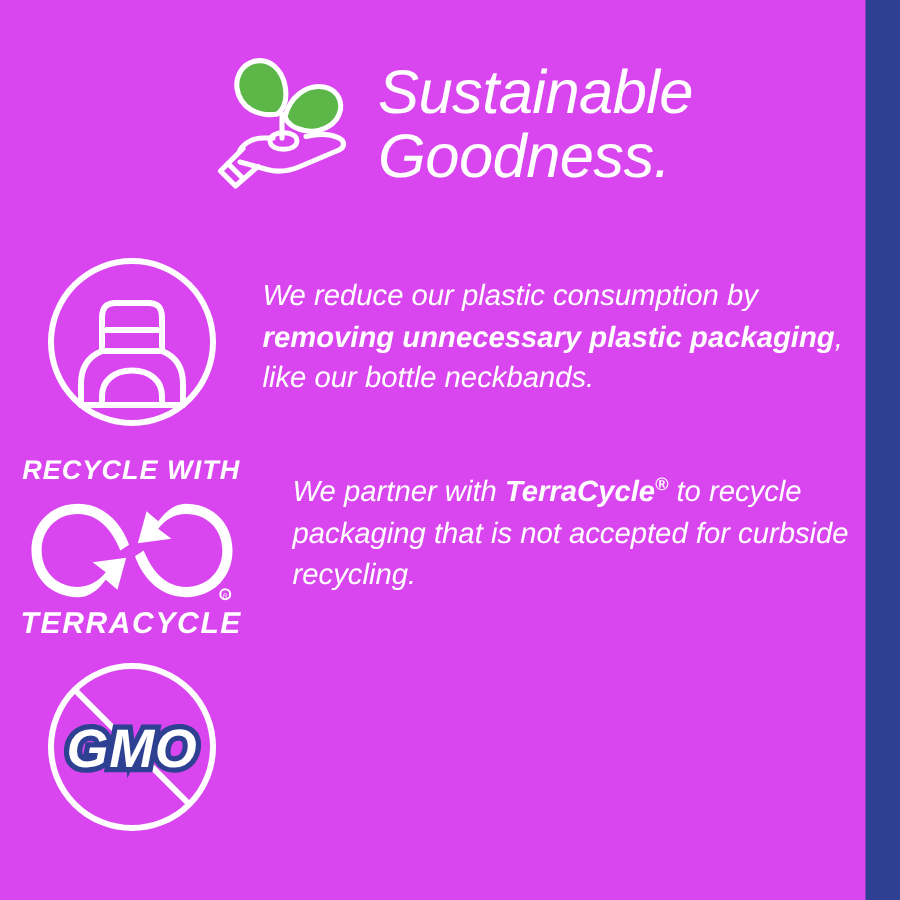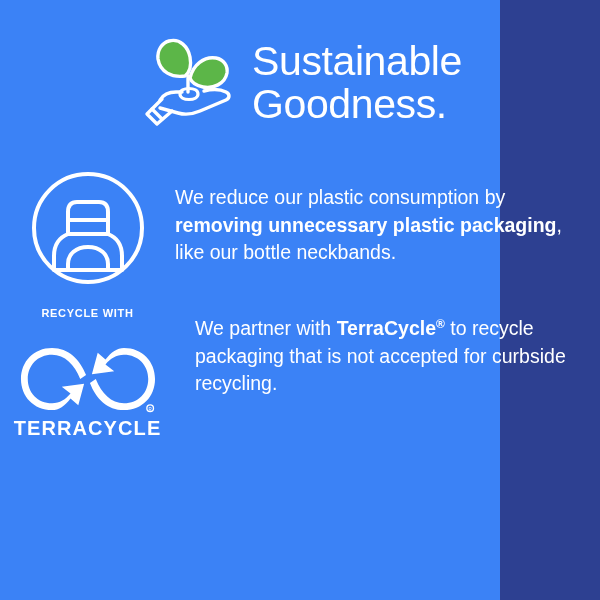--- a/index.html
+++ b/index.html
@@ -11,23 +11,24 @@
     width: 600px;
     height: 600px;
     overflow: hidden;
     background: #2d4091;
     font-family: "Liberation Sans", sans-serif;
     -webkit-font-smoothing: antialiased;
   }
 
   #canvas {
     position: relative;
-    width: 500px;
+    width: 577px;
     height: 600px;
-    background: #3b82f6;
+    background: #d946ef;
+    font-style: italic;
   }
 
   
   .header {
     position: absolute;
     left: 0;
     top: 22px;
     width: 600px;
     height: 120px;
     display: flex;
@@ -104,25 +105,25 @@
 
   
   .tc-lockup {
     display: flex;
     flex-direction: column;
     align-items: center;
     width: 145px;
   }
   .tc-top {
     color: #ffffff;
-    font-size: 11px;
+    font-size: 18px;
     font-weight: 700;
     letter-spacing: 0.7px;
     line-height: 16px;
-    margin-bottom: 22px;
+    margin-bottom: 10px;
     white-space: nowrap;
   }
   .tc-mark {
     display: block;
   }
   .tc-bottom {
     color: #ffffff;
     font-size: 20px;
     font-weight: 700;
     letter-spacing: 1.1px;
@@ -219,15 +220,24 @@
         </span>
         <div class="tc-bottom">TERRACYCLE</div>
       </div>
     </div>
     <div class="row-copy">
       <span>We partner with </span><b>TerraCycle</b><b class="reg">®</b><span> to recycle packaging that is not accepted for curbside recycling.</span>
     </div>
   </div>
 
   <div class="row" id="row-3">
+    <div class="row-icon">
+      <span>
+        <svg class="icon-svg" viewBox="0 0 116 116" width="116" height="116" aria-hidden="true">
+          <circle cx="58" cy="58" r="54" fill="none" stroke="#ffffff" stroke-width="4"></circle>
+          <line x1="20" y1="20" x2="96" y2="96" stroke="#ffffff" stroke-width="4" stroke-linecap="round"></line>
+          <text id="gmo-label" x="58" y="71" font-family="'Liberation Sans', sans-serif" font-size="36" font-weight="700" letter-spacing="0.5" fill="#ffffff" stroke="#2d4091" stroke-width="7" paint-order="stroke" text-anchor="middle">GMO</text>
+        </svg>
+      </span>
+    </div>
   </div>
 
 </div>
 
 </body></html>

